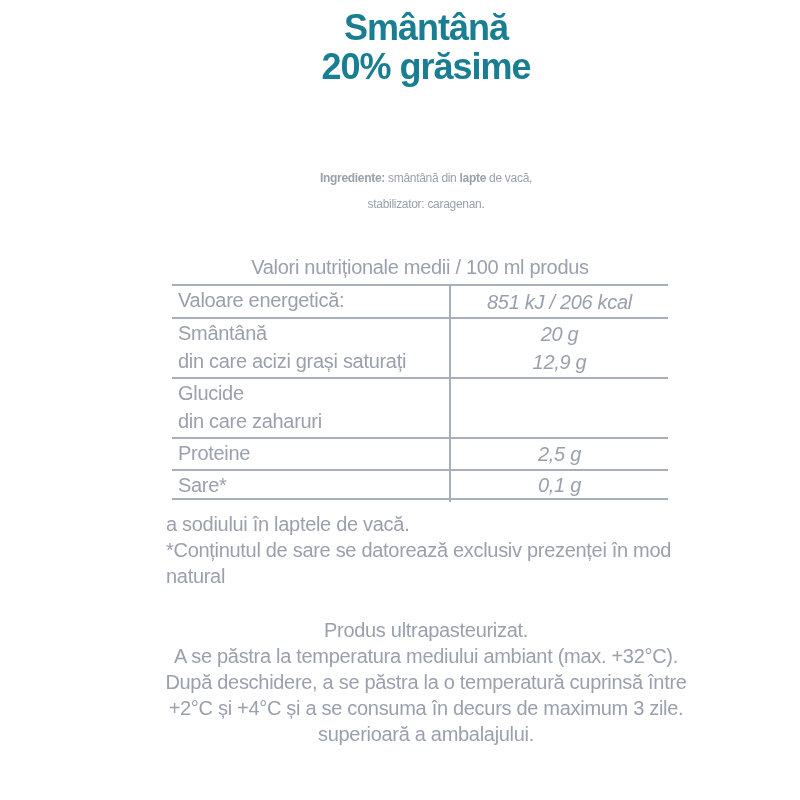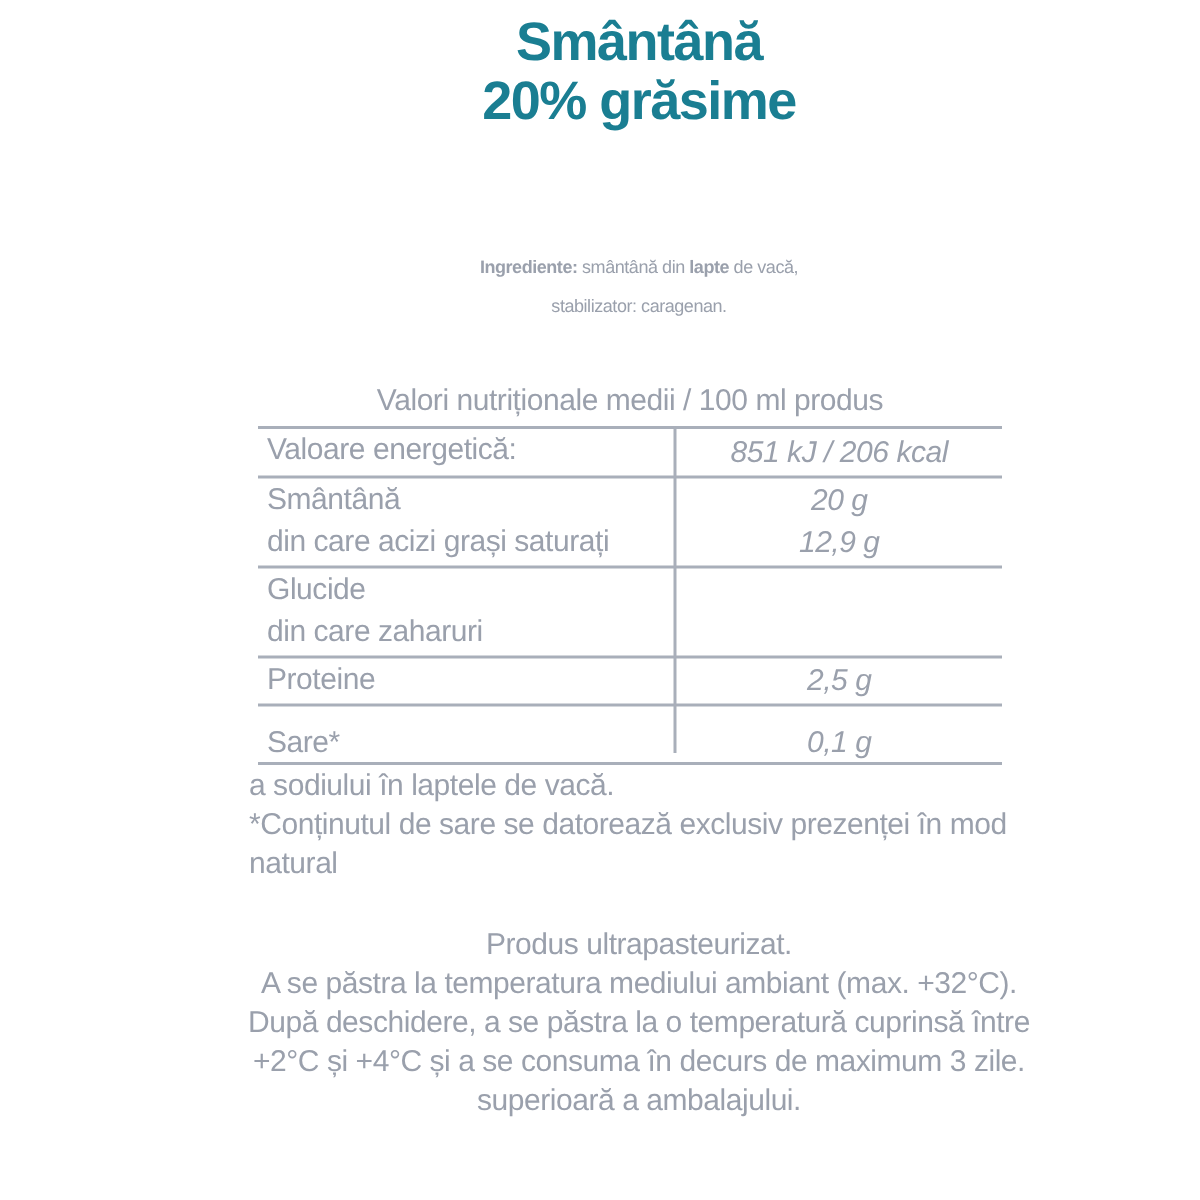--- a/index.html
+++ b/index.html
@@ -31,21 +31,21 @@
   .ntable {
     position:absolute; top:284px; left:146px; width:496px; height:218px;
     border-top:2px solid #a9afba;
     font-size:20px;
   }
   .ntable .vline {
     position:absolute; left:277px; top:0; bottom:0; width:2px;
     background:#a9afba;
   }
   .nrow { position:relative; border-bottom:2px solid #a9afba; }
-  .h33 { height:33px; } .h60 { height:60px; } .h32 { height:32px; } .h31 { height:29px;margin-top:10px; }
+  .h33 { height:33px; } .h60 { height:60px; } .h32 { height:32px; } .h31 { height:29px; }
   .lbl {
     position:absolute; left:0; top:0; bottom:0; width:277px;
     padding-left:6px; display:flex; flex-direction:column; justify-content:flex-start;
   }
   .val {
     position:absolute; left:279px; right:0; top:0; bottom:0;
     display:flex; flex-direction:column; justify-content:center; text-align:center;font-style:italic;
   }
   .lbl div, .val div { line-height:28px; }
   

